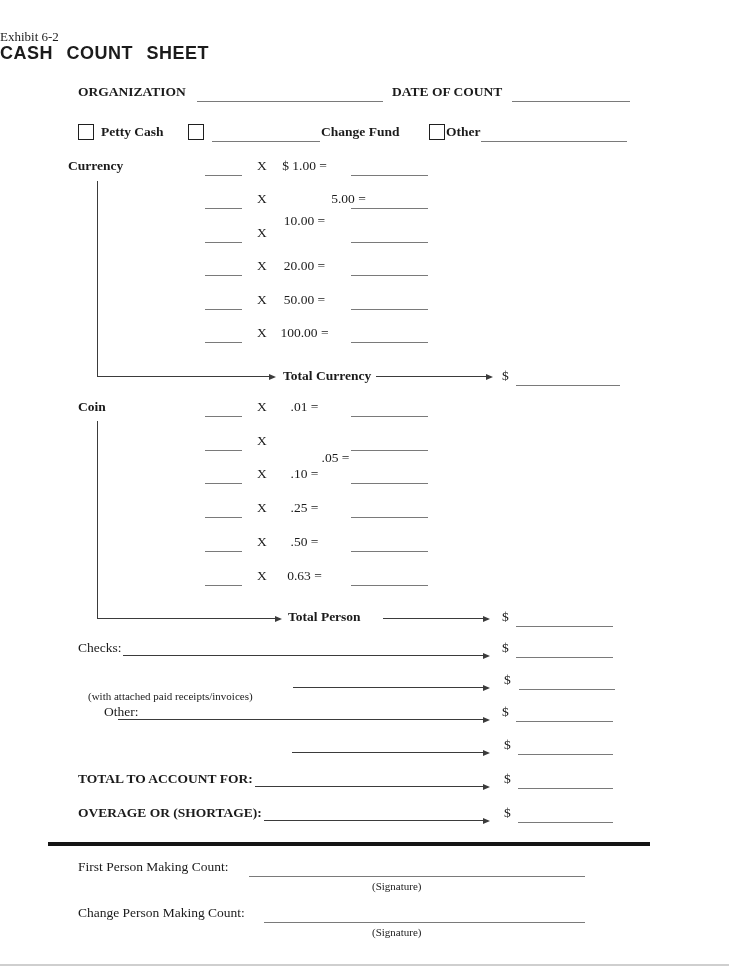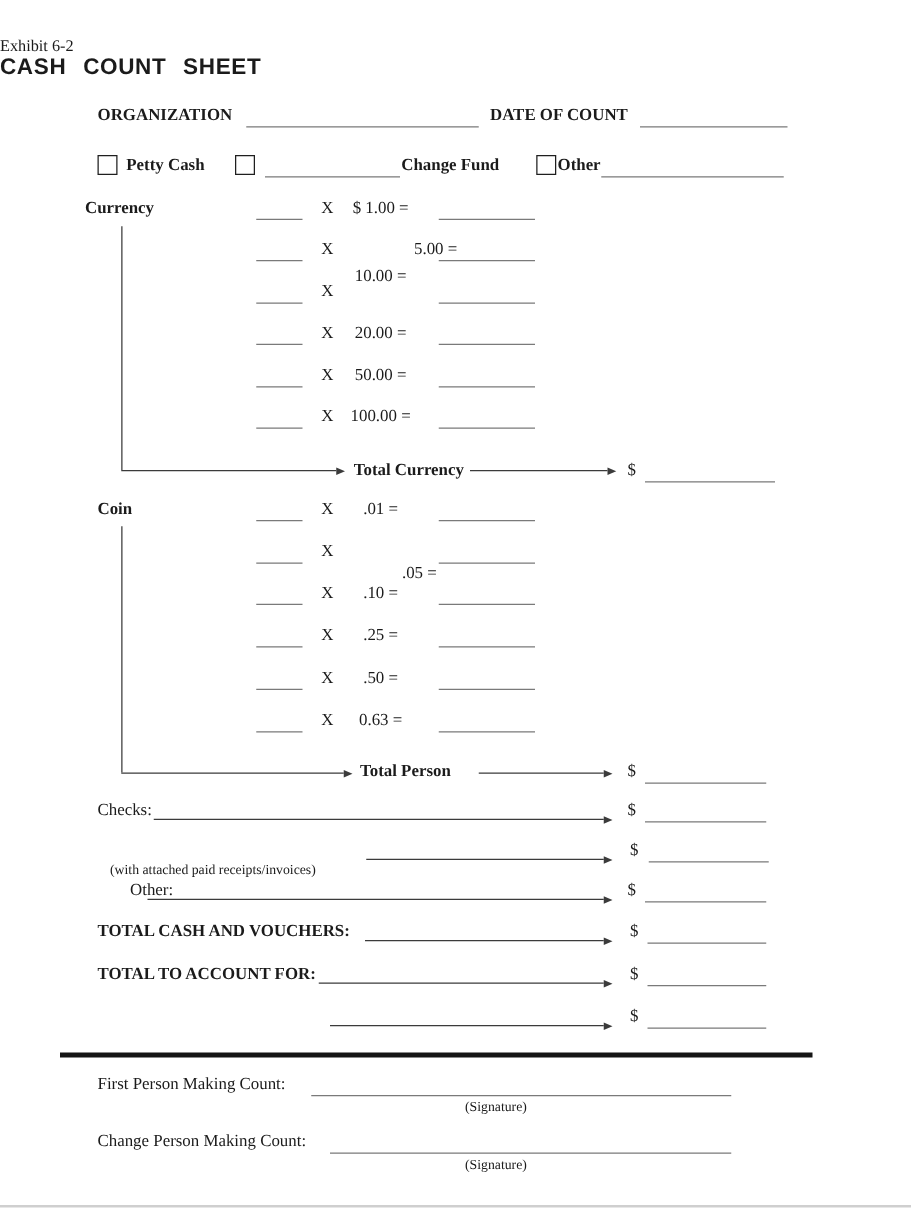--- a/index.html
+++ b/index.html
@@ -165,32 +165,32 @@
   <span class="t" style="left:504px;top:672px;">$</span>
   <span class="blank" style="left:519px;top:673px;width:96px;"></span>
   <span class="t small" style="left:88px;top:690px;">(with attached paid receipts/invoices)</span>
 
   <span class="t" style="left:64px;top:704px;margin-left:40px;">Other:</span>
   <div class="leader" style="left:118px;top:719px;width:365px;"></div>
   <div class="arr" style="left:483px;top:716.5px;"></div>
   <span class="t" style="left:502px;top:704px;">$</span>
   <span class="blank" style="left:516px;top:705px;width:97px;"></span>
 
-  <span class="t b" style="left:78px;top:737px;">TOTAL CASH AND VOUCHERS:</span>
   <div class="leader" style="left:292px;top:752px;width:191px;"></div>
   <div class="arr" style="left:483px;top:749.5px;"></div>
   <span class="t" style="left:504px;top:737px;">$</span>
   <span class="blank" style="left:518px;top:738px;width:95px;"></span>
 
   <span class="t b" style="left:78px;top:771px;">TOTAL TO ACCOUNT FOR:</span>
   <div class="leader" style="left:255px;top:786px;width:228px;"></div>
   <div class="arr" style="left:483px;top:783.5px;"></div>
   <span class="t" style="left:504px;top:771px;">$</span>
   <span class="blank" style="left:518px;top:772px;width:95px;"></span>
 
+  <span class="t b" style="left:78px;top:805px;">OVERAGE OR (SHORTAGE):</span>
   <div class="leader" style="left:264px;top:820px;width:219px;"></div>
   <div class="arr" style="left:483px;top:817.5px;"></div>
   <span class="t" style="left:504px;top:805px;">$</span>
   <span class="blank" style="left:518px;top:806px;width:95px;"></span>
 
   <div class="rule" style="left:48px;top:842px;width:602px;height:3.5px;"></div>
 
   <span class="t" style="left:78px;top:859px;">First Person Making Count:</span>
   <span class="blank" style="left:249px;top:860px;width:336px;"></span>
   <span class="t small" style="left:372px;top:880px;">(Signature)</span>

